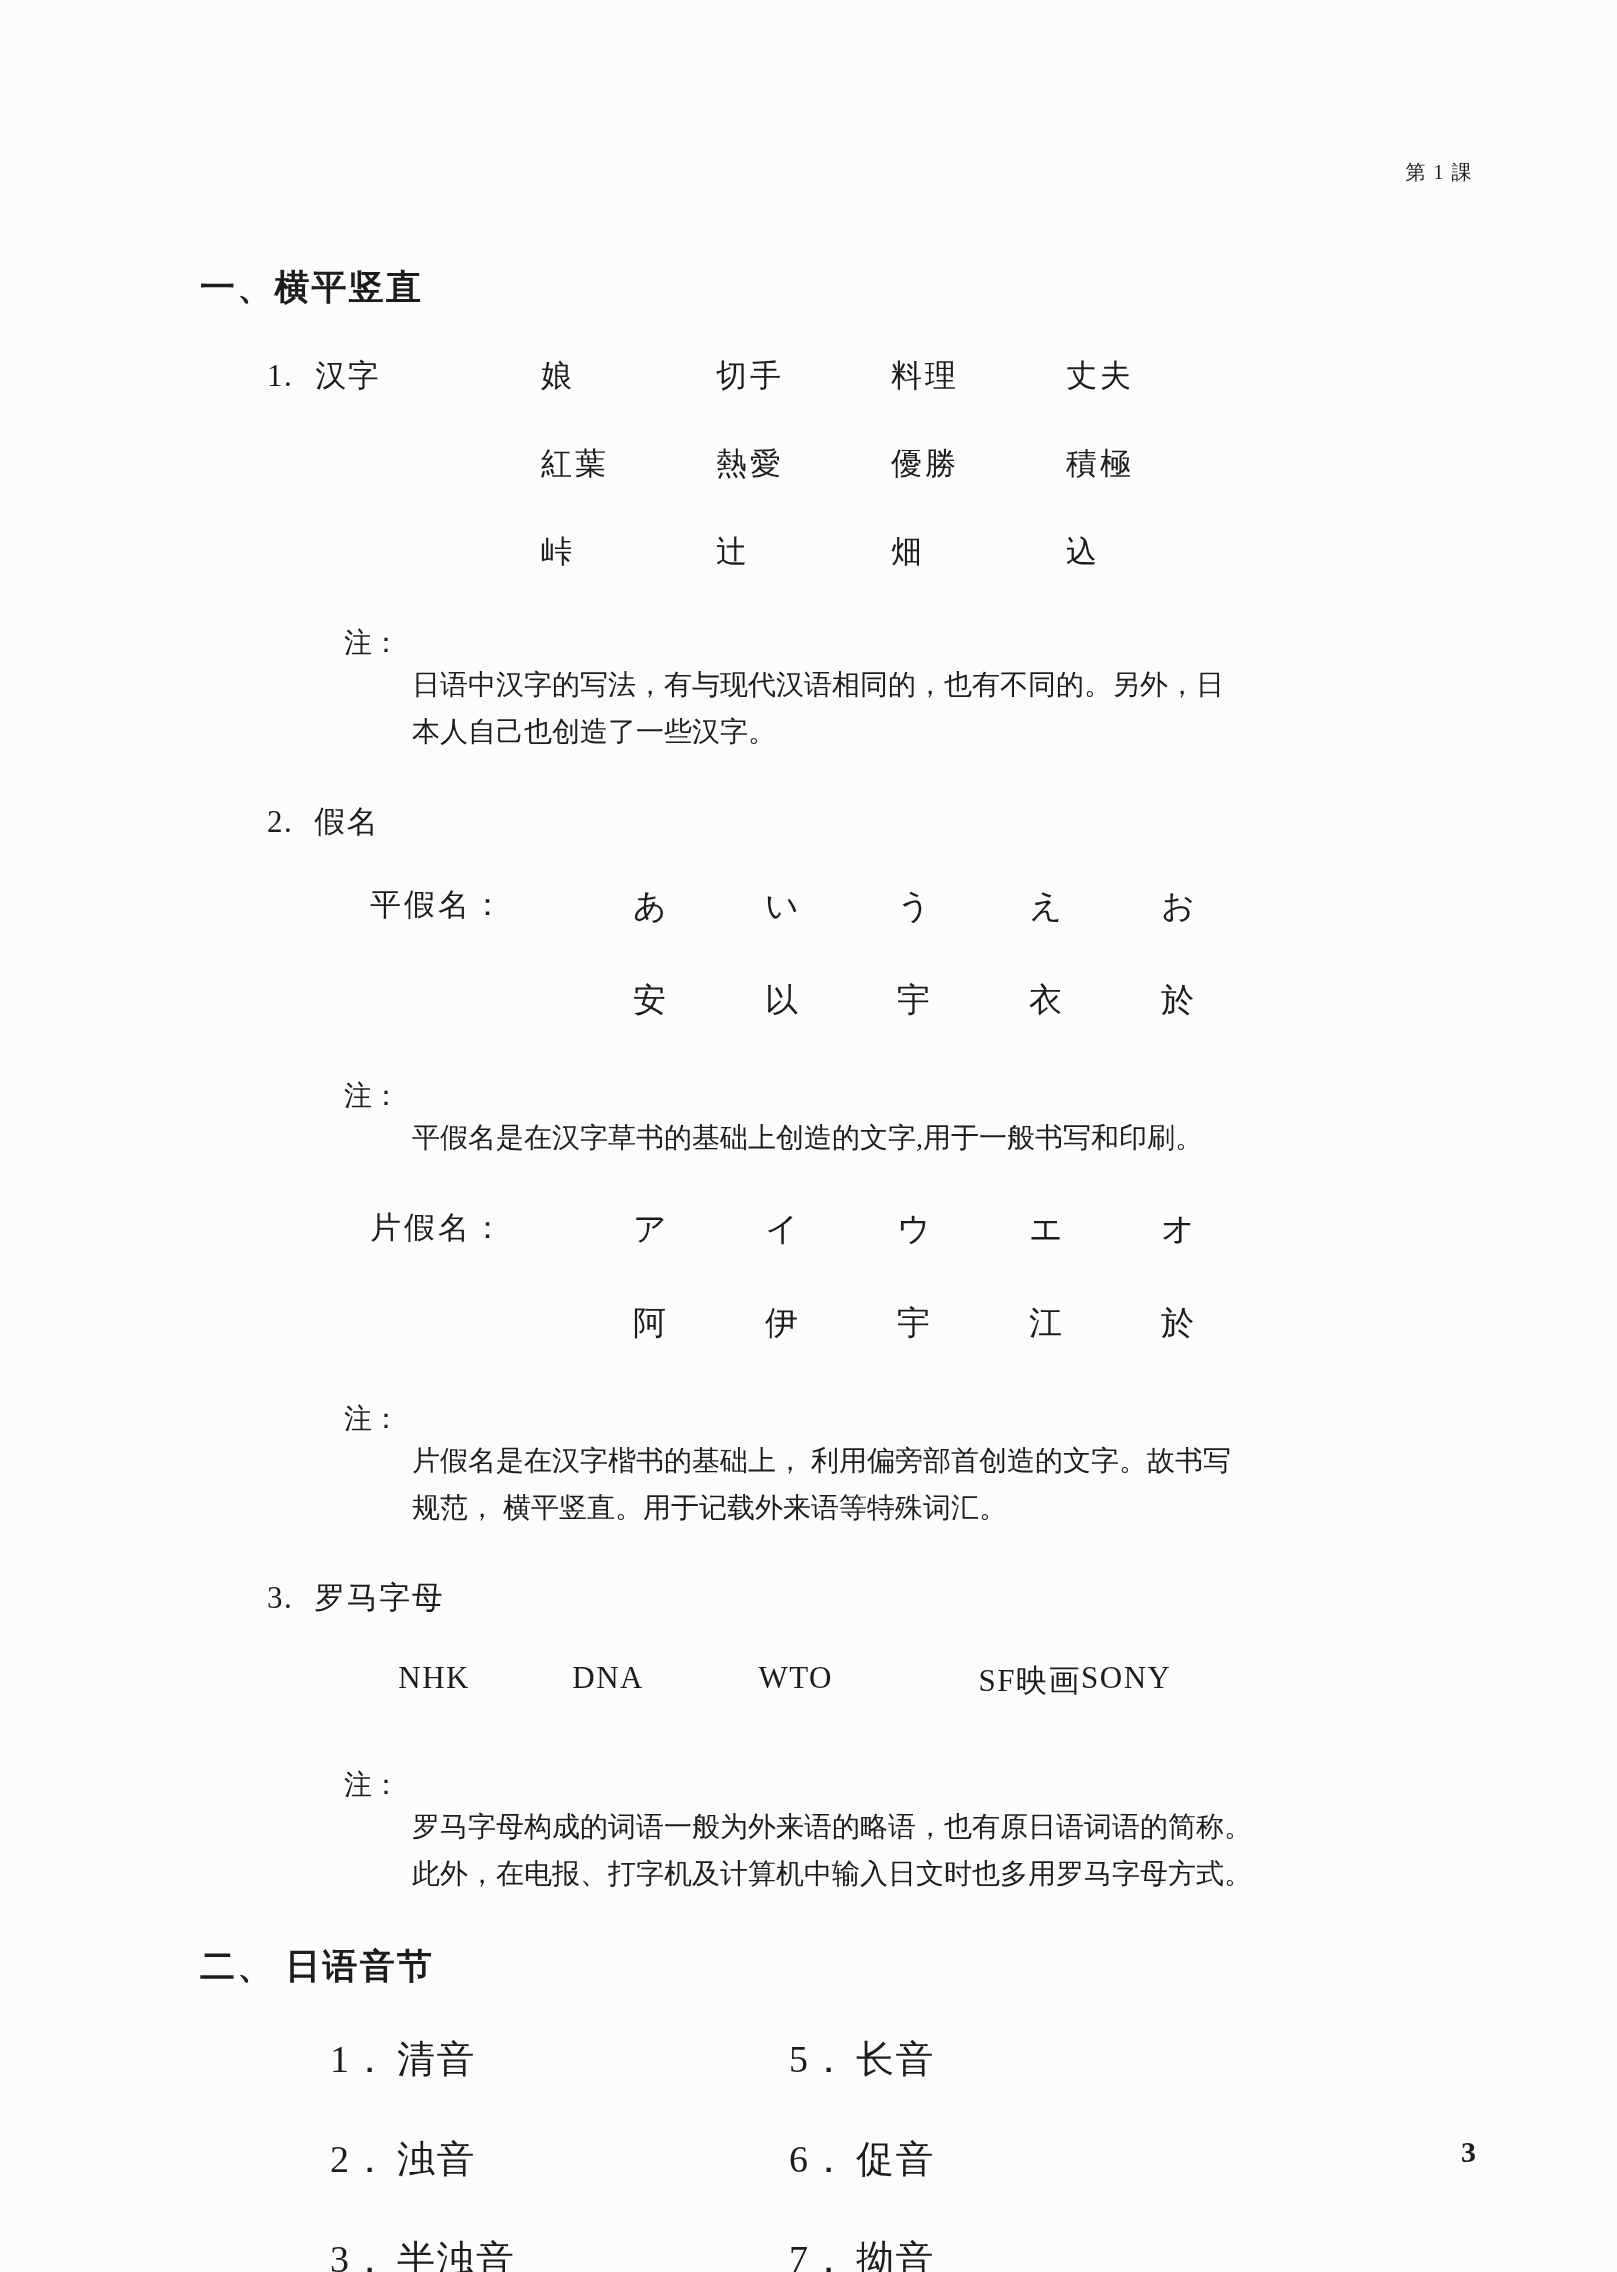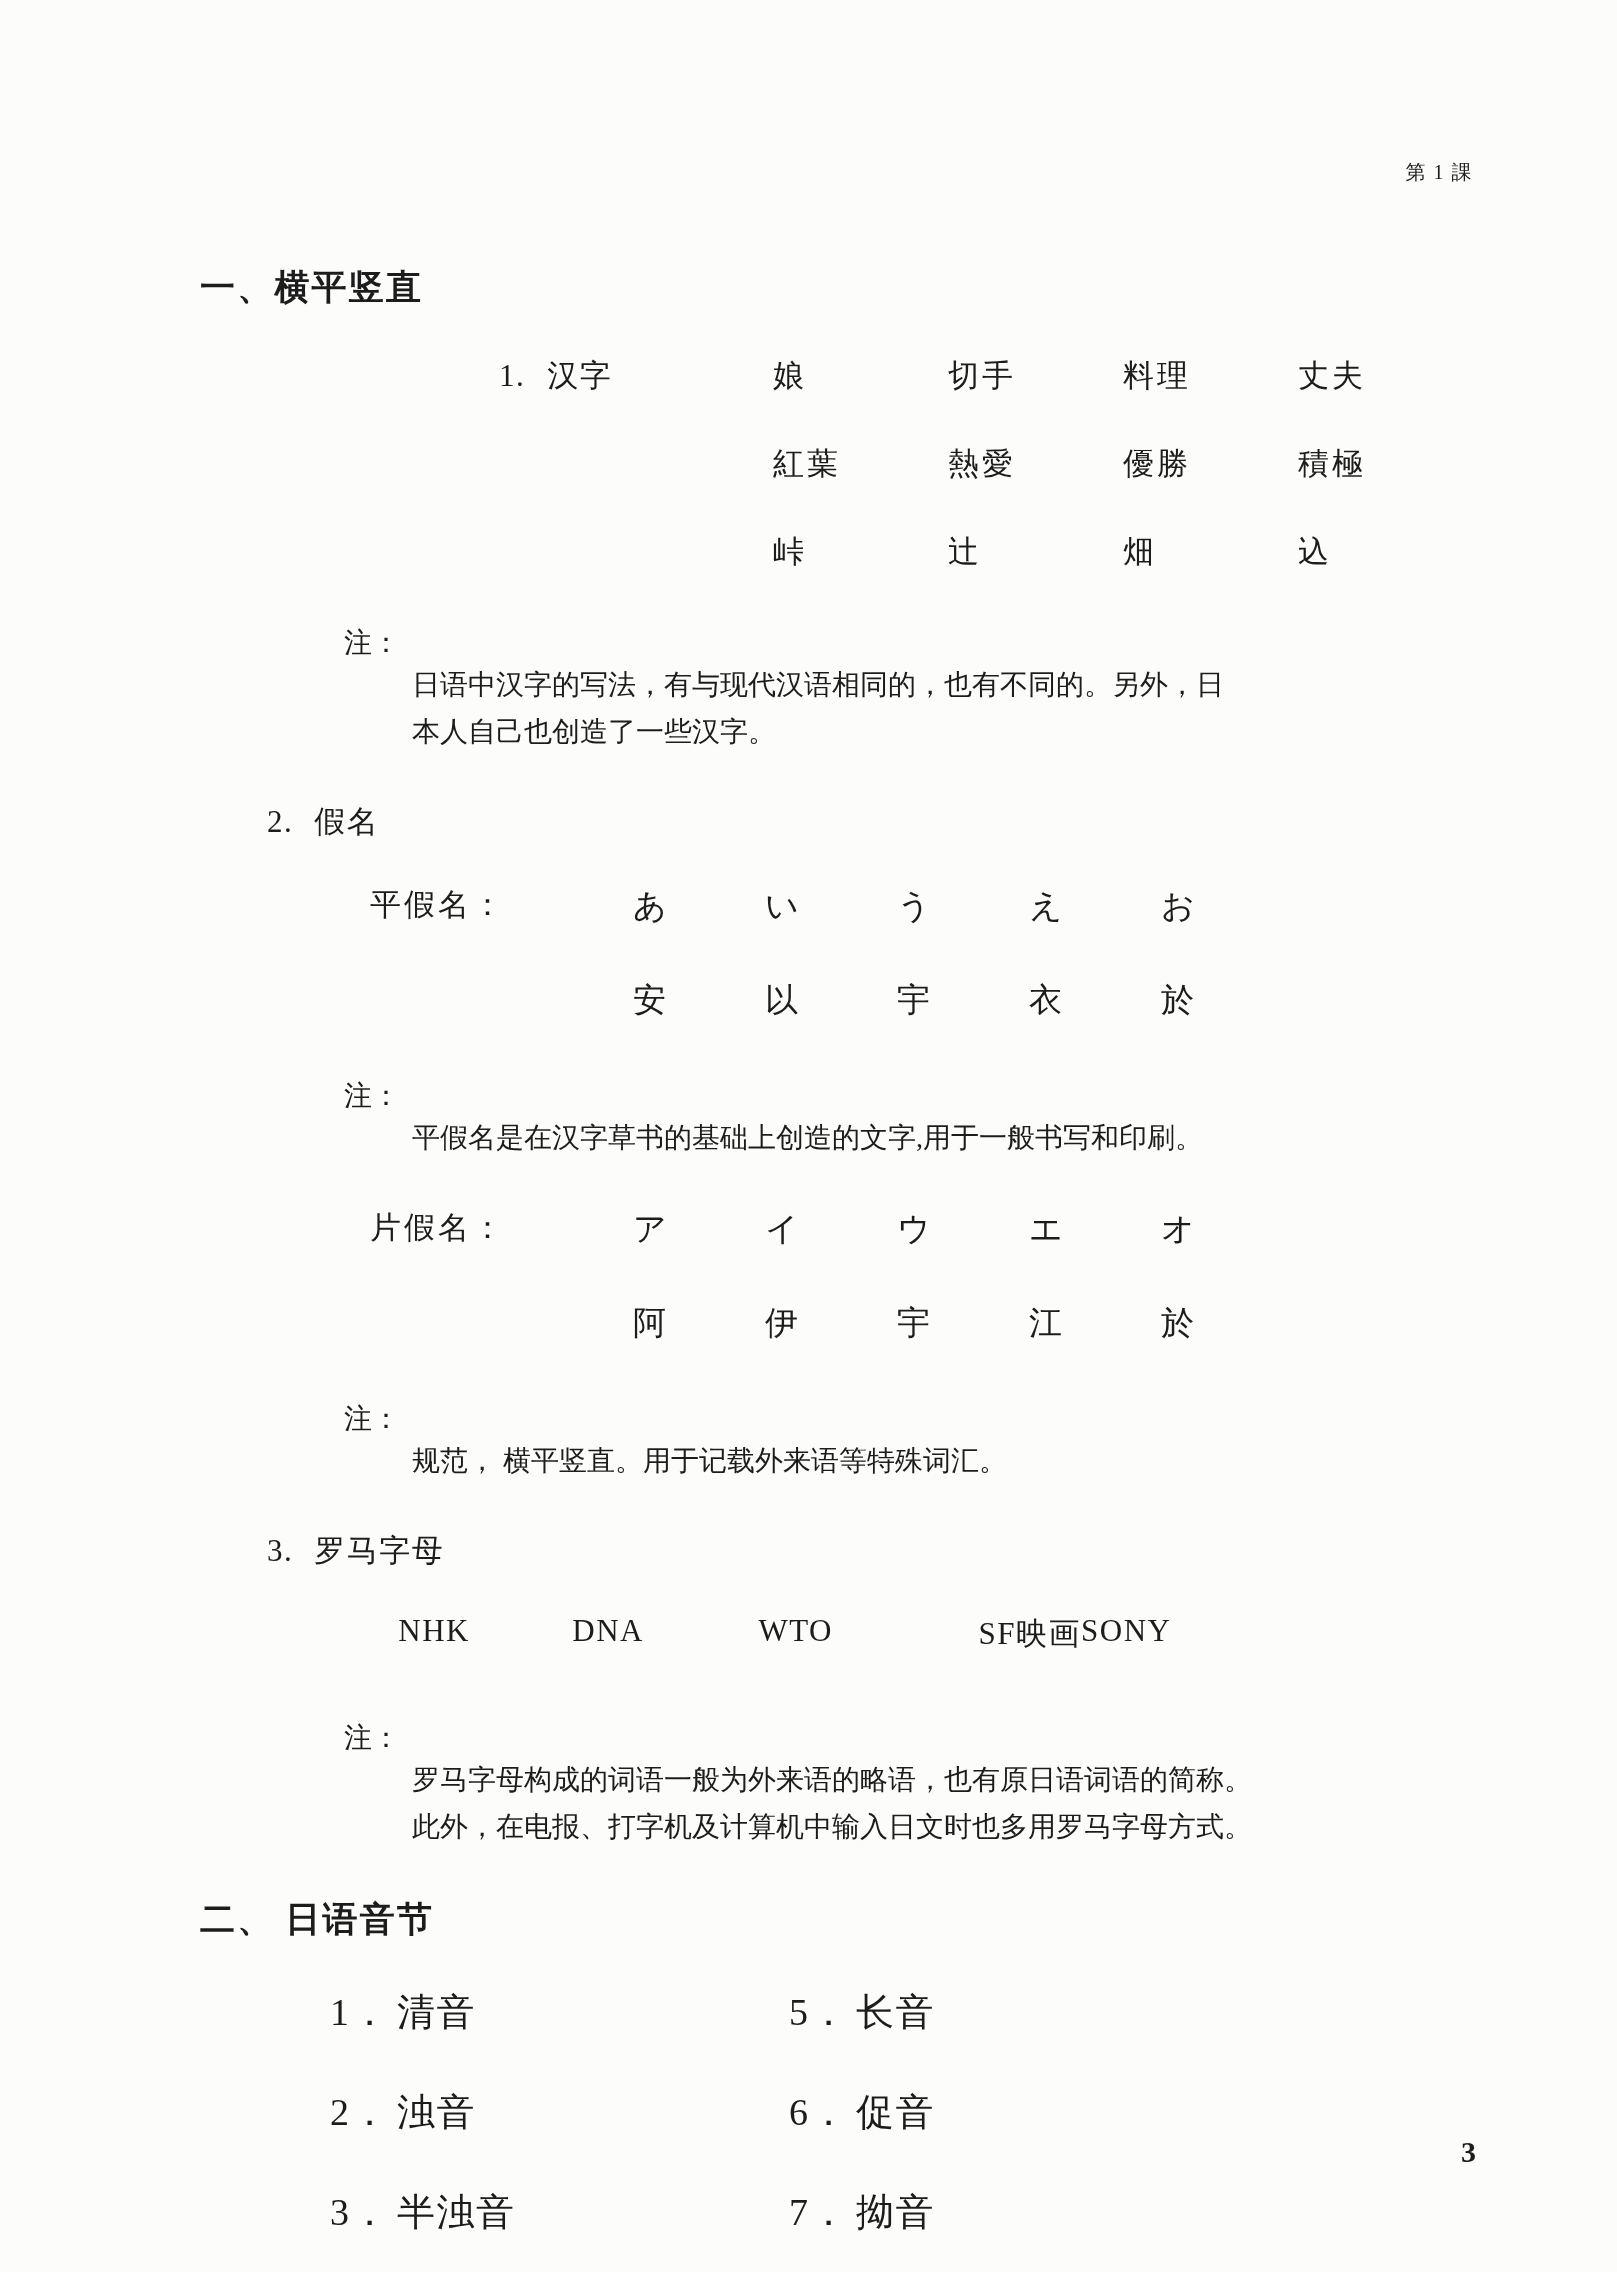--- a/index.html
+++ b/index.html
@@ -37,21 +37,21 @@
   .item-heading {
     font-size: 31px;
     margin-left: 67px;
     margin-bottom: 41px;
     letter-spacing: 1.5px;
   }
   .item-num { margin-right: 21px; }
 
   
   .kanji-table { font-size: 31px; margin-bottom: 30px; }
-  .krow { display: flex; margin-bottom: 46px; justify-content: flex-end; }
+  .krow { display: flex; margin-bottom: 46px; }
   .klabel { width: 341px; padding-left: 67px; letter-spacing: 1.5px; }
   .klabel .item-num { margin-right: 22px; }
   .kcell { width: 175px; letter-spacing: 3px; }
 
   
   .note {
     display: flex;
     font-size: 28px;
     margin-left: 144px;
     margin-bottom: 46px;
@@ -191,20 +191,21 @@
       <span class="kana-cell">伊</span>
       <span class="kana-cell">宇</span>
       <span class="kana-cell">江</span>
       <span class="kana-cell">於</span>
     </div>
   </div>
 
   <div class="note">
     <span class="note-prefix">注：</span>
     <span class="note-body">
+      <span class="note-line">片假名是在汉字楷书的基础上， 利用偏旁部首创造的文字。故书写</span>
       <span class="note-line">规范， 横平竖直。用于记载外来语等特殊词汇。</span>
     </span>
   </div>
 
   <div class="item-heading">
     <span class="item-num">3.</span><span>罗马字母</span>
   </div>
 
   <div class="romaji-row">
     <span class="romaji-cell-0">NHK</span>

